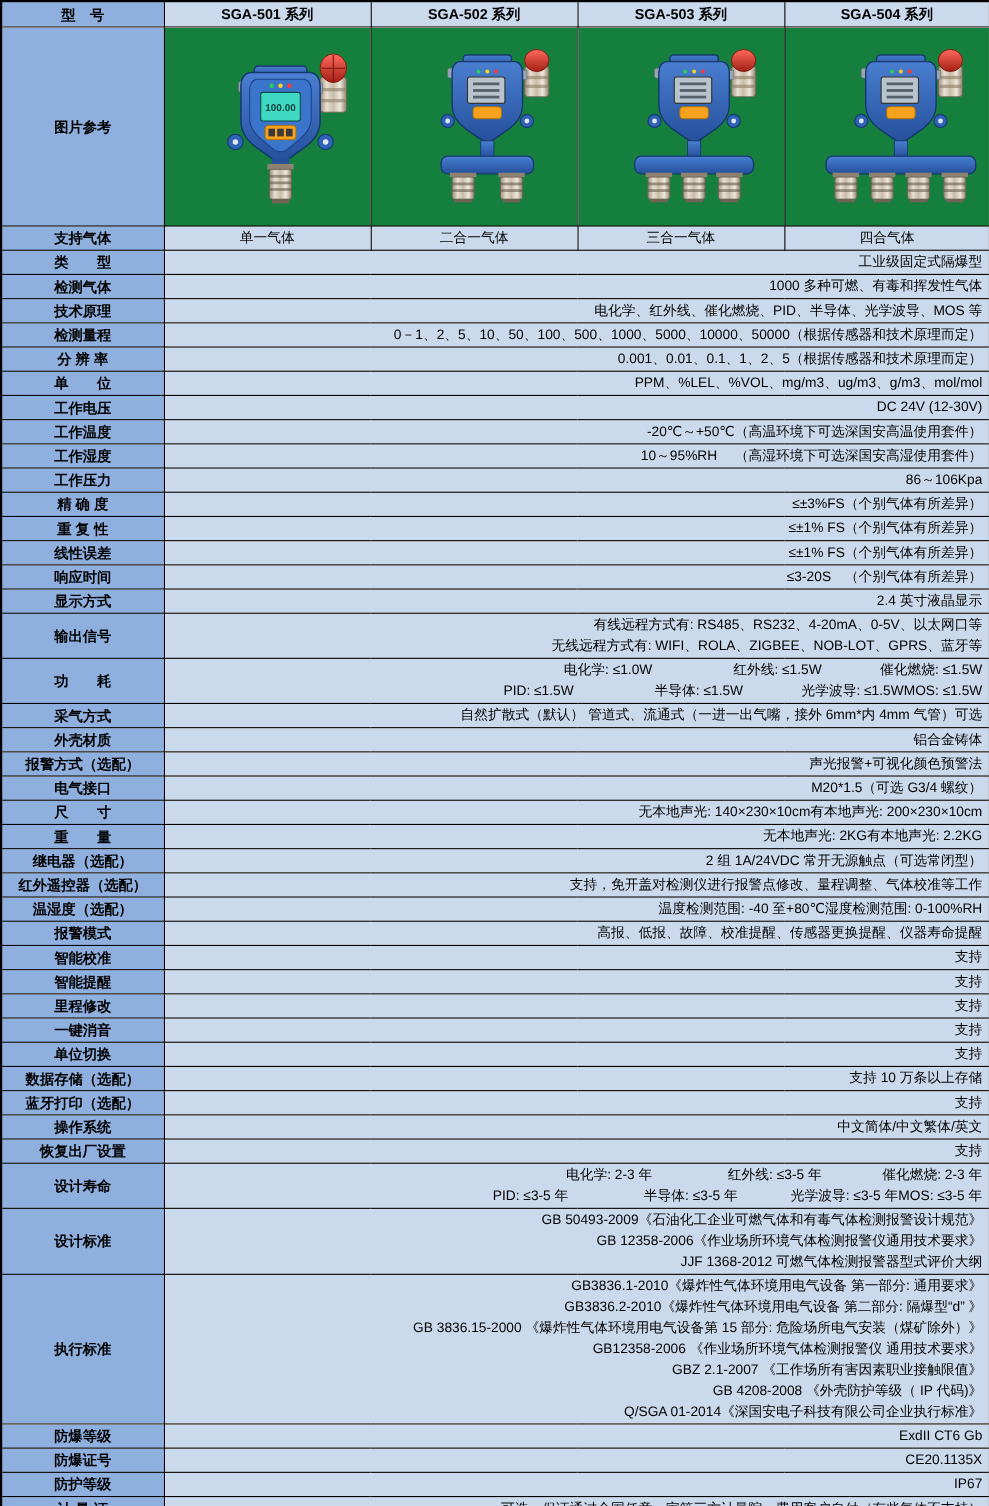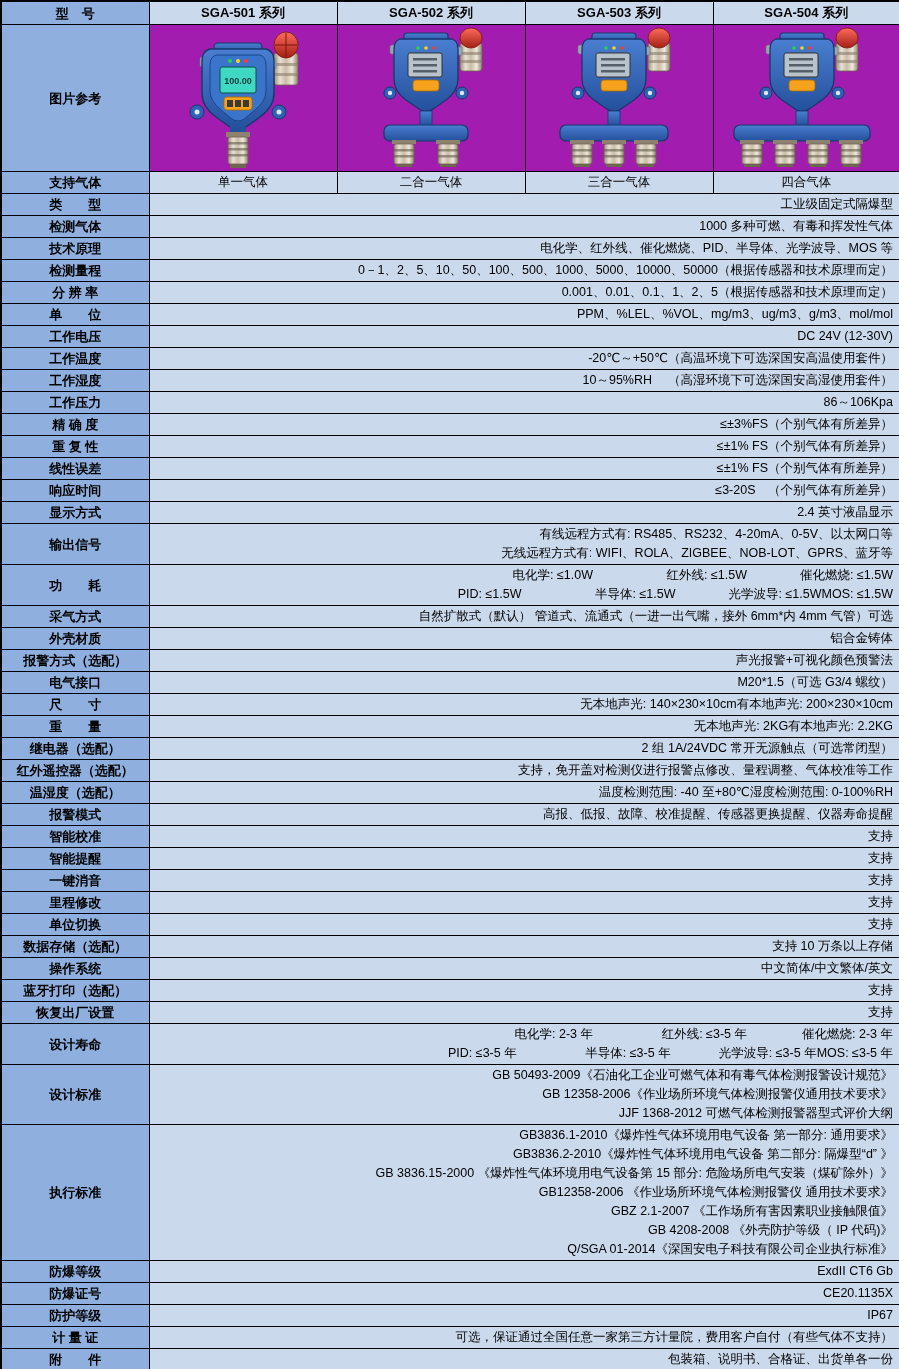--- a/index.html
+++ b/index.html
@@ -1,21 +1,21 @@
 <!DOCTYPE html>
 <html><head>
 <meta charset="utf-8">
 <style>
   html,body{margin:0;padding:0;background:#ffffff;}
   body{font-family:"Liberation Sans","DejaVu Sans",sans-serif;color:#000;}
   .spec-table{border-collapse:collapse;width:899px;table-layout:fixed;border:2px solid #000;}
   .spec-table th,.spec-table td{border:1px solid #000;vertical-align:middle;overflow:hidden;}
   .label-cell{background:#8FB0DF;font-weight:700;font-size:13px;text-align:center;padding:0 3px;line-height:17px;}
   .model-cell{background:#CBD9EC;font-weight:700;font-size:13px;text-align:center;height:20px;margin-top:19px;}
-  .photo-cell{background:#a21caf;text-align:center;padding:0;height:146px;}
+  .photo-cell{background:#15803d;text-align:center;padding:17px;height:146px;}
   .gas-cell{background:#CBD9EC;font-size:12.5px;text-align:center;height:19px;}
   .value-cell{background:#CBD9EC;font-size:12.5px;text-align:right;padding:1px 6px;}
   .line{line-height:19px;white-space:nowrap;}
   .seg{display:inline-block;}
   .line[data-segs="3"] .seg:nth-child(1),.line[data-segs="4"] .seg:nth-child(1){min-width:122px;}
   .line[data-segs="3"] .seg:nth-child(2),.line[data-segs="4"] .seg:nth-child(2){min-width:154px;}
   .line[data-segs="3"] .seg:nth-child(3),.line[data-segs="4"] .seg:nth-child(3){min-width:146px;}
   .line[data-segs="2"] .seg:nth-child(1){min-width:176px;}
   svg{display:block;margin:0 auto;}
 </style>
@@ -442,53 +442,53 @@
           <div class="line" data-segs="1"><span class="seg">支持</span></div>
         </td>
   </tr>
       <tr class="spec-row">
     <th class="label-cell">智能提醒</th>
     <td class="value-cell" colspan="4">
           <div class="line" data-segs="1"><span class="seg">支持</span></div>
         </td>
   </tr>
       <tr class="spec-row">
+    <th class="label-cell">里程修改</th>
+    <td class="value-cell" colspan="4">
+          <div class="line" data-segs="1"><span class="seg">支持</span></div>
+        </td>
+  </tr>
+      <tr class="spec-row">
     <th class="label-cell">一键消音</th>
     <td class="value-cell" colspan="4">
           <div class="line" data-segs="1"><span class="seg">支持</span></div>
         </td>
   </tr>
       <tr class="spec-row">
-    <th class="label-cell">里程修改</th>
-    <td class="value-cell" colspan="4">
-          <div class="line" data-segs="1"><span class="seg">支持</span></div>
-        </td>
-  </tr>
-      <tr class="spec-row">
     <th class="label-cell">单位切换</th>
     <td class="value-cell" colspan="4">
           <div class="line" data-segs="1"><span class="seg">支持</span></div>
         </td>
   </tr>
       <tr class="spec-row">
     <th class="label-cell">数据存储（选配）</th>
     <td class="value-cell" colspan="4">
           <div class="line" data-segs="1"><span class="seg">支持 10 万条以上存储</span></div>
         </td>
   </tr>
       <tr class="spec-row">
+    <th class="label-cell">蓝牙打印（选配）</th>
+    <td class="value-cell" colspan="4">
+          <div class="line" data-segs="1"><span class="seg">支持</span></div>
+        </td>
+  </tr>
+      <tr class="spec-row">
     <th class="label-cell">操作系统</th>
     <td class="value-cell" colspan="4">
           <div class="line" data-segs="1"><span class="seg">中文简体/中文繁体/英文</span></div>
-        </td>
-  </tr>
-      <tr class="spec-row">
-    <th class="label-cell">蓝牙打印（选配）</th>
-    <td class="value-cell" colspan="4">
-          <div class="line" data-segs="1"><span class="seg">支持</span></div>
         </td>
   </tr>
       <tr class="spec-row">
     <th class="label-cell">恢复出厂设置</th>
     <td class="value-cell" colspan="4">
           <div class="line" data-segs="1"><span class="seg">支持</span></div>
         </td>
   </tr>
       <tr class="spec-row">
     <th class="label-cell">设计寿命</th>

